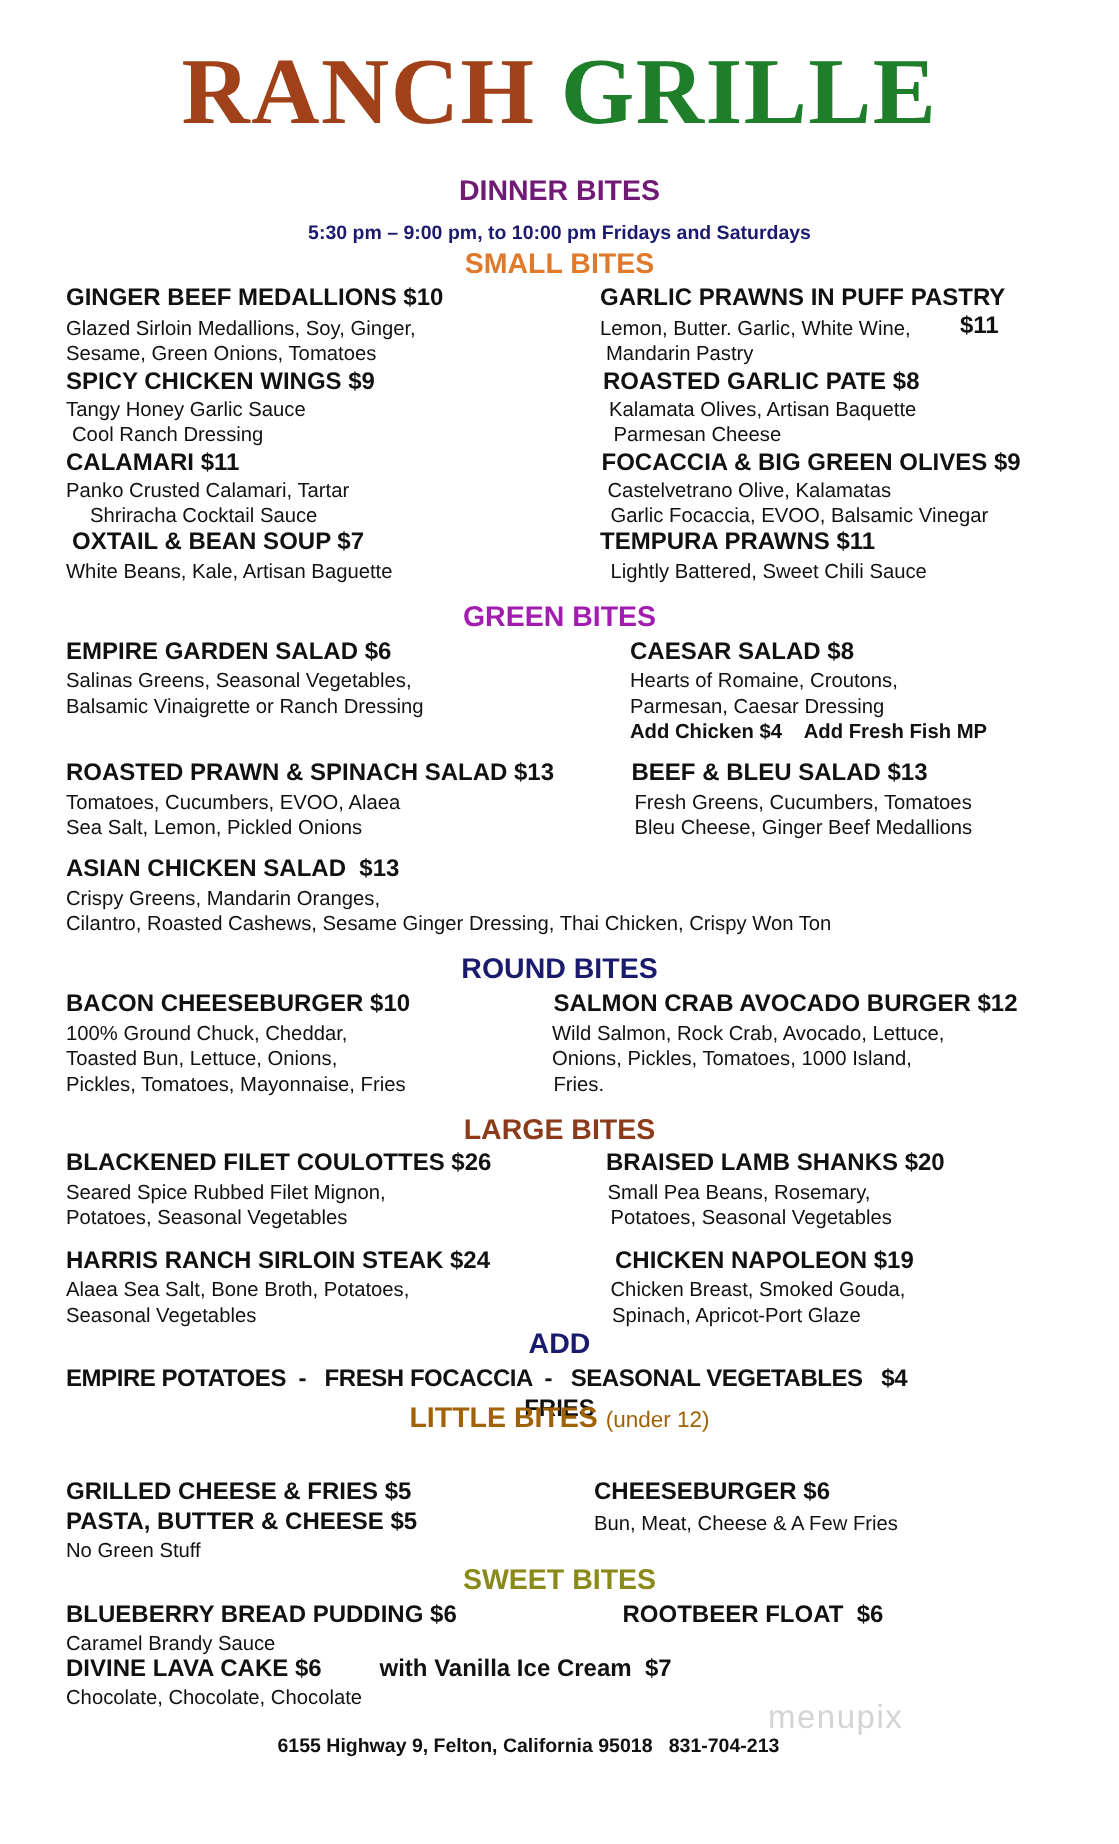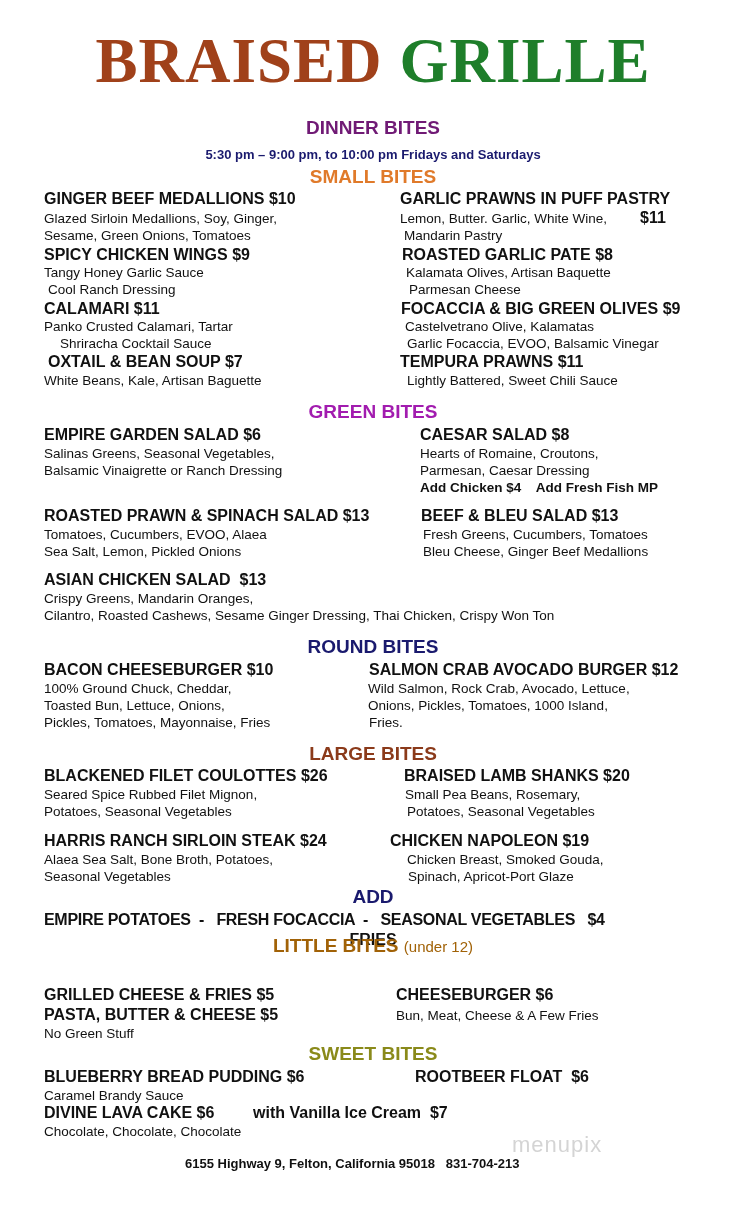--- a/index.html
+++ b/index.html
@@ -15,21 +15,21 @@
   .name { font-weight:bold; font-size:16px; line-height:19px; }
   .desc { font-size:13.5px; line-height:17px; }
   .name.cond { font-family:"Liberation Sans Narrow","Liberation Sans", sans-serif; font-stretch:condensed; }
   .watermark { color:#d4d4d4; font-size:22px; letter-spacing:1px; }
   .footer { font-size:13px; font-weight:bold; }
 </style>
 </head>
 <body>
 
 <div class="abs title">
-  <span class="w1">BRAISED</span>
+  <span class="w1">RANCH</span>
   <span class="w2">GRILLE</span>
 </div>
 
 <div class="abs hdr dinner">DINNER BITES</div>
 <div class="abs hdr hours">5:30 pm – 9:00 pm, to 10:00 pm Fridays and Saturdays</div>
 
 <div class="abs hdr sec" style="top:166px;color:#e07a2a;">SMALL BITES</div>
 
 <div class="abs name" style="left:44px;top:189px;">GINGER BEEF MEDALLIONS $10</div>
 <div class="abs desc" style="left:44px;top:210px;">Glazed Sirloin Medallions, Soy, Ginger,</div>
@@ -98,21 +98,21 @@
 <div class="abs desc" style="left:44px;top:803px;">Potatoes, Seasonal Vegetables</div>
 
 <div class="abs name" style="left:404px;top:766px;">BRAISED LAMB SHANKS $20</div>
 <div class="abs desc" style="left:405px;top:786px;">Small Pea Beans, Rosemary,</div>
 <div class="abs desc" style="left:407px;top:803px;">Potatoes, Seasonal Vegetables</div>
 
 <div class="abs name" style="left:44px;top:831px;">HARRIS RANCH SIRLOIN STEAK $24</div>
 <div class="abs desc" style="left:44px;top:851px;">Alaea Sea Salt, Bone Broth, Potatoes,</div>
 <div class="abs desc" style="left:44px;top:868px;">Seasonal Vegetables</div>
 
-<div class="abs name" style="left:390px;top:831px;">CHICKEN NAPOLEON $19</div>
+<div class="abs name" style="left:410px;top:831px;">CHICKEN NAPOLEON $19</div>
 <div class="abs desc" style="left:407px;top:851px;">Chicken Breast, Smoked Gouda,</div>
 <div class="abs desc" style="left:408px;top:868px;">Spinach, Apricot-Port Glaze</div>
 
 <div class="abs hdr sec" style="top:886px;color:#1a1a6e;">ADD</div>
 <div class="abs name cond" style="left:44px;top:910px;white-space:pre;letter-spacing:-0.3px;">EMPIRE POTATOES  -   FRESH FOCACCIA  -   SEASONAL VEGETABLES   $4</div>
 <div class="abs hdr name cond" style="top:930px;">FRIES</div>
 
 <div class="abs hdr sec" style="top:935px;color:#a16207;">
   <span>LITTLE BITES</span>
   <span style="font-weight:normal;font-size:15px;">(under 12)</span>

